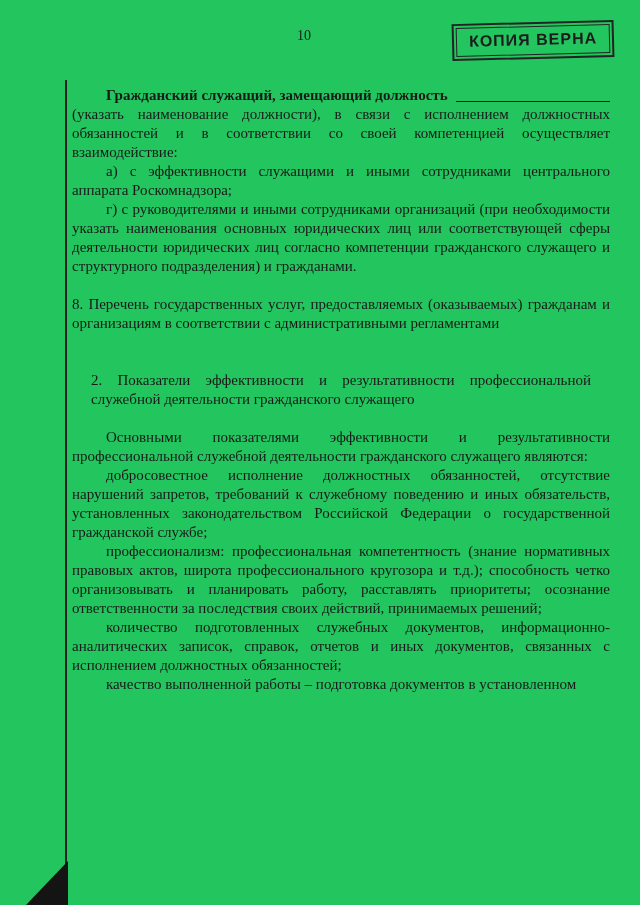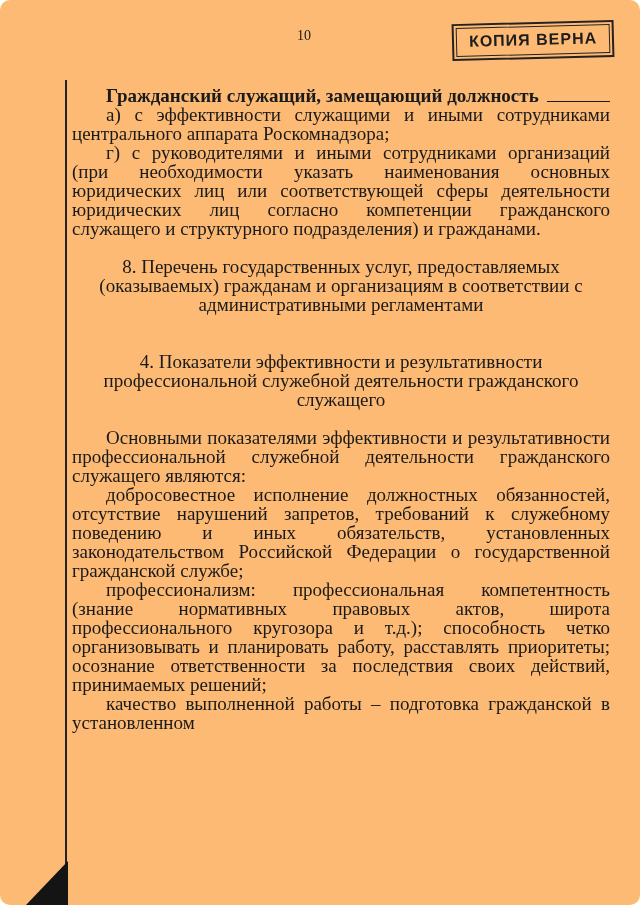--- a/index.html
+++ b/index.html
@@ -1,57 +1,56 @@
 <!DOCTYPE html>
 <html><head>
 <meta charset="utf-8">
 <style>
   html, body { margin:0; padding:0; background:#ffffff; }
   .page {
     position:relative;
     width:640px; height:905px;
-    background:#fdba74;
+    background:#22c55e;
     overflow:hidden;
     font-family:"Liberation Serif","DejaVu Serif",serif;
     color:#1a1a1a;
-    border-radius:10px;
   }
   .page-number {
     position:absolute; top:28px; left:0; width:608px;
     text-align:center; font-size:14px;
   }
   .stamp {
     position:absolute; top:22px; right:26px;
     transform:rotate(-1.5deg);
     border:2.5px solid #232323;
     padding:2px;
   }
   .stamp-inner {
     border:1.5px solid #232323;
     padding:4px 12px 5px 12px;
     font-family:"Liberation Sans","DejaVu Sans",sans-serif;
     font-weight:bold; font-size:16px; letter-spacing:1px;
     white-space:nowrap; color:#1c1c1c;
   }
   .text-area {
     position:absolute; left:72px; top:86px; width:538px;
-    font-size:19px; line-height:19px;
+    font-size:15px; line-height:19px;
     text-align:justify;
   }
   .block { margin:0; text-indent:34px; }
   .noindent { text-indent:0; }
   .lead-row { display:flex; align-items:flex-end; }
   .lead-text { font-weight:bold; padding-left:34px; white-space:nowrap; }
   .blank-line {
     flex:1 1 auto;
     border-bottom:1.6px solid #1a1a1a;
     margin:0 0 3px 8px;
     min-width:40px;
   }
-  .heading { text-align:center; text-indent:0; }
+  .heading { text-indent:0; }
   .h8 { margin:19px auto 38px auto; }
   .h9 { margin:19px auto 19px auto; max-width:500px; }
   .scan-line {
     position:absolute; left:65px; top:80px; bottom:0;
     width:2px; background:#242424;
   }
   .scan-corner {
     position:absolute; left:26px; bottom:0;
     width:42px; height:44px; background:#141414;
     clip-path:polygon(100% 0, 100% 100%, 0 100%);
@@ -71,28 +70,30 @@
   <div class="scan-line"></div>
   <div class="scan-corner"></div>
 
   <div class="text-area">
 
     <div class="lead-row">
       <span class="lead-text">Гражданский служащий, замещающий должность</span>
       <span class="blank-line"></span>
     </div>
 
+    <p class="block noindent">(указать наименование должности), в связи с исполнением должностных обязанностей и в соответствии со своей компетенцией осуществляет взаимодействие:</p>
     <p class="block">а) с эффективности служащими и иными сотрудниками центрального аппарата Роскомнадзора;</p>
     <p class="block">г) с руководителями и иными сотрудниками организаций (при необходимости указать наименования основных юридических лиц или соответствующей сферы деятельности юридических лиц согласно компетенции гражданского служащего и структурного подразделения) и гражданами.</p>
 
     <p class="block heading h8">8. Перечень государственных услуг, предоставляемых (оказываемых) гражданам и организациям в соответствии с административными регламентами</p>
 
 
-    <p class="block heading h9">4. Показатели эффективности и результативности профессиональной служебной деятельности гражданского служащего</p>
+    <p class="block heading h9">2. Показатели эффективности и результативности профессиональной служебной деятельности гражданского служащего</p>
 
     <p class="block">Основными показателями эффективности и результативности профессиональной служебной деятельности гражданского служащего являются:</p>
     <p class="block">добросовестное исполнение должностных обязанностей, отсутствие нарушений запретов, требований к служебному поведению и иных обязательств, установленных законодательством Российской Федерации о государственной гражданской службе;</p>
     <p class="block">профессионализм: профессиональная компетентность (знание нормативных правовых актов, широта профессионального кругозора и т.д.); способность четко организовывать и планировать работу, расставлять приоритеты; осознание ответственности за последствия своих действий, принимаемых решений;</p>
-    <p class="block">качество выполненной работы – подготовка гражданской в установленном</p>
+    <p class="block">количество подготовленных служебных документов, информационно-аналитических записок, справок, отчетов и иных документов, связанных с исполнением должностных обязанностей;</p>
+    <p class="block">качество выполненной работы – подготовка документов в установленном</p>
 
   </div>
 
 </div>
 
 </body></html>

